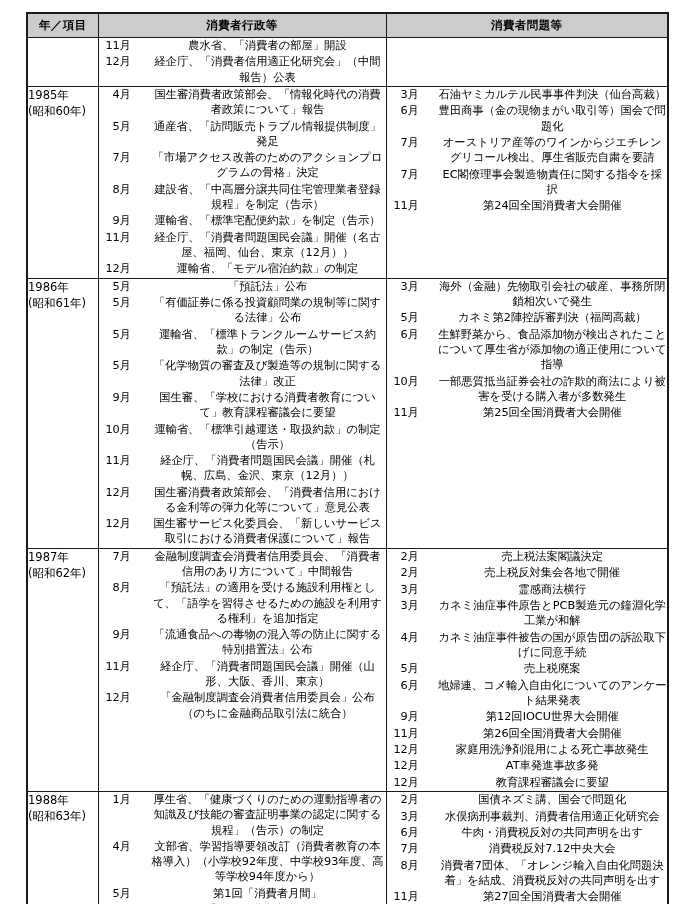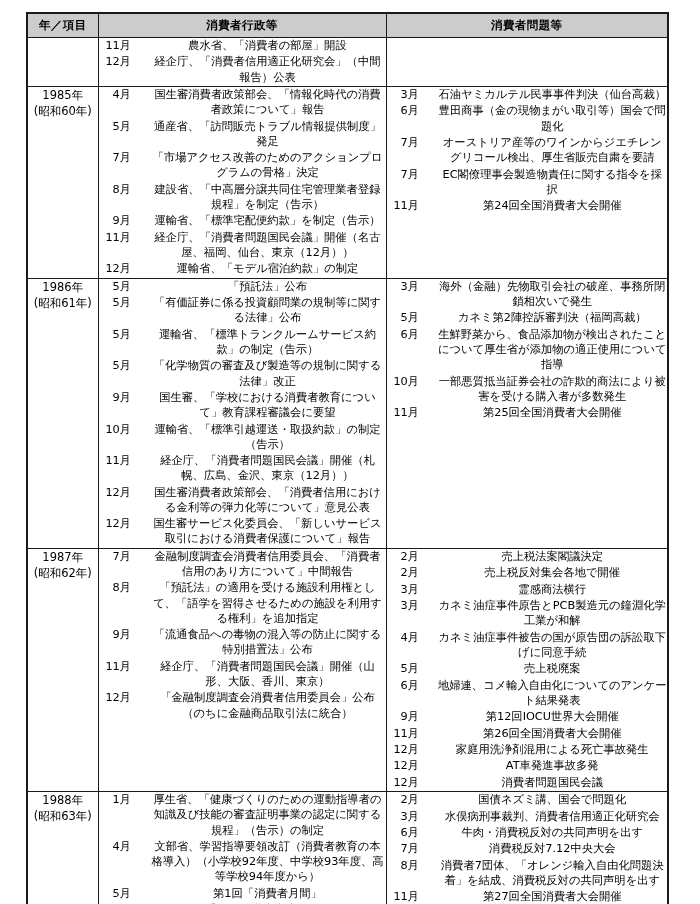--- a/index.html
+++ b/index.html
@@ -51,21 +51,21 @@
     letter-spacing: 0.4px;
   }
 
   
   td.year {
     padding: 6px 4px 6px 6px;
     font-size: 11.5px;
     line-height: 16px;
     white-space: nowrap;
   }
-  td.year .y-line { display: block; text-align: center; }
+  td.year .y-line { display: block; }
 
   
   td.events {
     padding: 5px 5px 6px 4px;
   }
   ul.ev {
     list-style: none;
     margin: 0;
     padding: 0;
   }
@@ -330,21 +330,21 @@
               <li>
                 <span class="mon">12月</span>
                 <span class="txt">家庭用洗浄剤混用による死亡事故発生</span>
               </li>
               <li>
                 <span class="mon">12月</span>
                 <span class="txt">AT車発進事故多発</span>
               </li>
               <li>
                 <span class="mon">12月</span>
-                <span class="txt">消費者問題国民会議</span>
+                <span class="txt">教育課程審議会に要望</span>
               </li>
             </ul>
           </td>
         </tr>
         <tr>
           <td class="year">
             <span class="y-line">1988年</span>
             <span class="y-line">(昭和63年)</span>
           </td>
           <td class="events">

